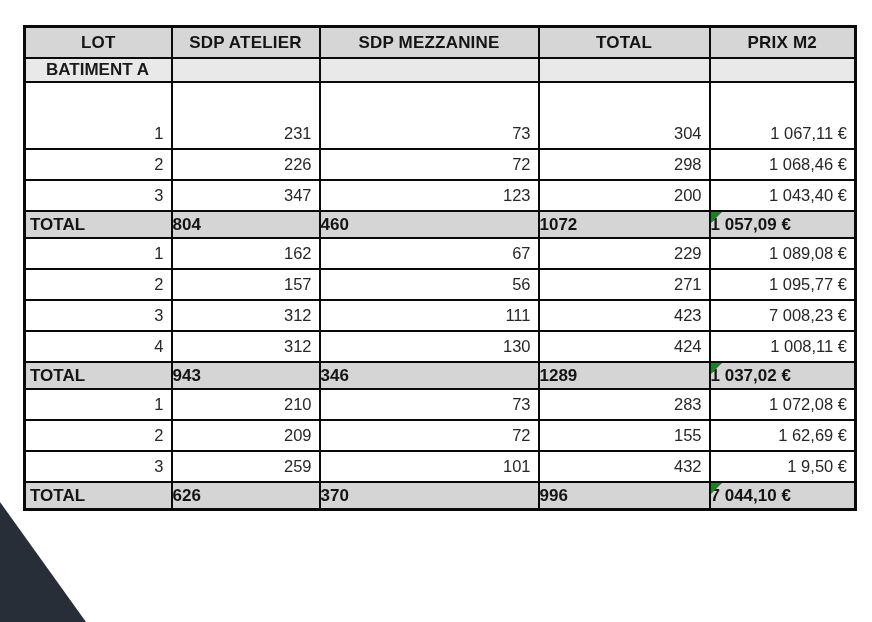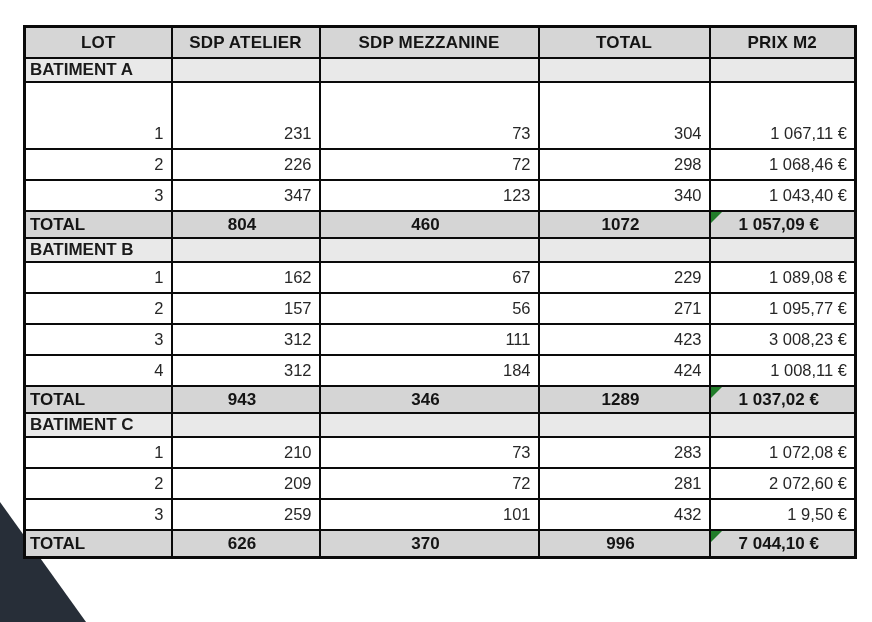--- a/index.html
+++ b/index.html
@@ -38,34 +38,34 @@
   th {
     background:#d6d6d6;
     height:29px;
     font-size:17px; font-weight:bold;
     color:#141414; text-align:center;
     letter-spacing:0.2px;
   }
   tr.row-section td { background:#e9e9e9; height:22px; }
   tr.row-section td.section-label {
     font-size:17px; font-weight:bold; color:#1b1b1b;
-    text-align:left; padding-left:4px;
+    text-align:left; padding-left:20px;
   }
   tr.row-data td {
     background:#ffffff; height:29px;
     font-size:16.5px; color:#272727;
     text-align:right; padding-right:7px;
   }
   tr.row-data.tall td {
     height:60px; vertical-align:bottom; padding-bottom:5px;
   }
   tr.row-total td {
     background:#d5d5d5; height:25px;
     font-size:17px; font-weight:bold; color:#141414;
-    text-align:center; padding-right:7px;
+    text-align:left; padding-right:7px;
   }
   tr.row-total td.total-label { text-align:left; padding-left:4px; padding-right:0; }
   td.prix { position:relative; }
   .err-tri {
     position:absolute; top:0; left:0;
     width:0; height:0;
     border-top:11px solid #217d2a;
     border-right:11px solid transparent;
   }
 </style>
@@ -111,92 +111,78 @@
           <td>2</td>
           <td>226</td>
           <td>72</td>
           <td>298</td>
           <td class="prix"><span>1 068,46 €</span></td>
         </tr>
         <tr class="row-data">
           <td>3</td>
           <td>347</td>
           <td>123</td>
-          <td>340</td>
+          <td>200</td>
           <td class="prix"><span>1 043,40 €</span></td>
         </tr>
         <tr class="row-total">
           <td class="total-label">TOTAL</td>
           <td>804</td>
           <td>460</td>
           <td>1072</td>
           <td class="prix"><span>1 057,09 €</span><span class="err-tri"></span></td>
-        </tr>
-        <tr class="row-section">
-          <td class="section-label">BATIMENT B</td>
-          <td></td>
-          <td></td>
-          <td></td>
-          <td></td>
         </tr>
         <tr class="row-data">
           <td>1</td>
           <td>162</td>
           <td>67</td>
           <td>229</td>
           <td class="prix"><span>1 089,08 €</span></td>
         </tr>
         <tr class="row-data">
           <td>2</td>
           <td>157</td>
           <td>56</td>
           <td>271</td>
           <td class="prix"><span>1 095,77 €</span></td>
         </tr>
         <tr class="row-data">
           <td>3</td>
           <td>312</td>
           <td>111</td>
           <td>423</td>
-          <td class="prix"><span>3 008,23 €</span></td>
+          <td class="prix"><span>7 008,23 €</span></td>
         </tr>
         <tr class="row-data">
           <td>4</td>
           <td>312</td>
-          <td>184</td>
+          <td>130</td>
           <td>424</td>
           <td class="prix"><span>1 008,11 €</span></td>
         </tr>
         <tr class="row-total">
           <td class="total-label">TOTAL</td>
           <td>943</td>
           <td>346</td>
           <td>1289</td>
           <td class="prix"><span>1 037,02 €</span><span class="err-tri"></span></td>
-        </tr>
-        <tr class="row-section">
-          <td class="section-label">BATIMENT C</td>
-          <td></td>
-          <td></td>
-          <td></td>
-          <td></td>
         </tr>
         <tr class="row-data">
           <td>1</td>
           <td>210</td>
           <td>73</td>
           <td>283</td>
           <td class="prix"><span>1 072,08 €</span></td>
         </tr>
         <tr class="row-data">
           <td>2</td>
           <td>209</td>
           <td>72</td>
-          <td>281</td>
-          <td class="prix"><span>2 072,60 €</span></td>
+          <td>155</td>
+          <td class="prix"><span>1 62,69 €</span></td>
         </tr>
         <tr class="row-data">
           <td>3</td>
           <td>259</td>
           <td>101</td>
           <td>432</td>
           <td class="prix"><span>1 9,50 €</span></td>
         </tr>
         <tr class="row-total">
           <td class="total-label">TOTAL</td>

